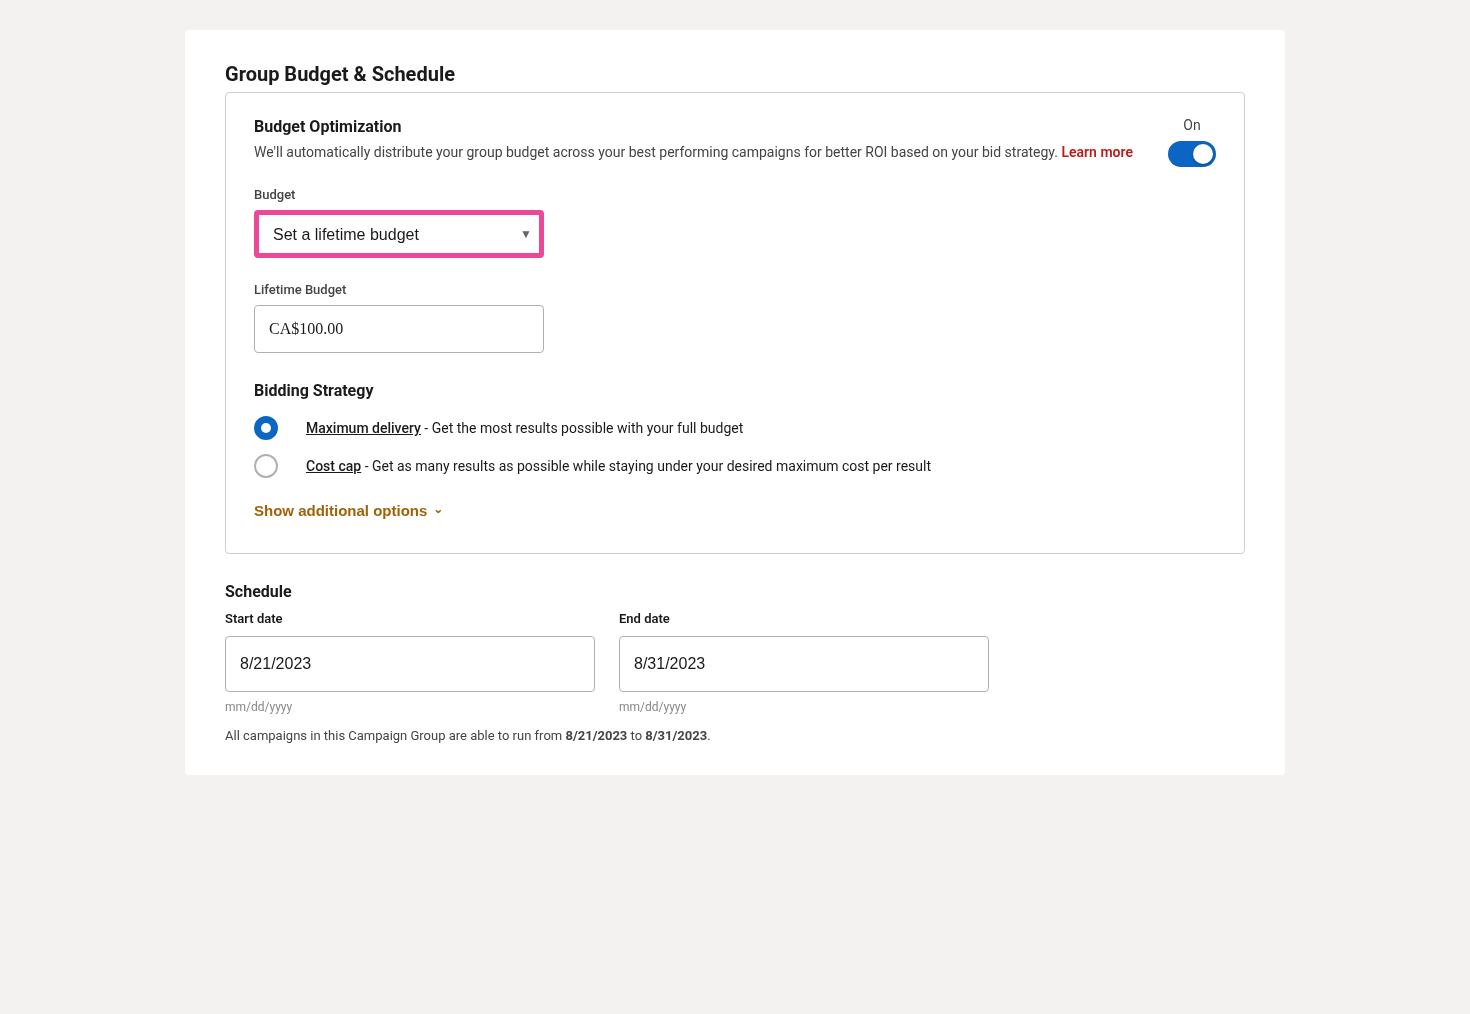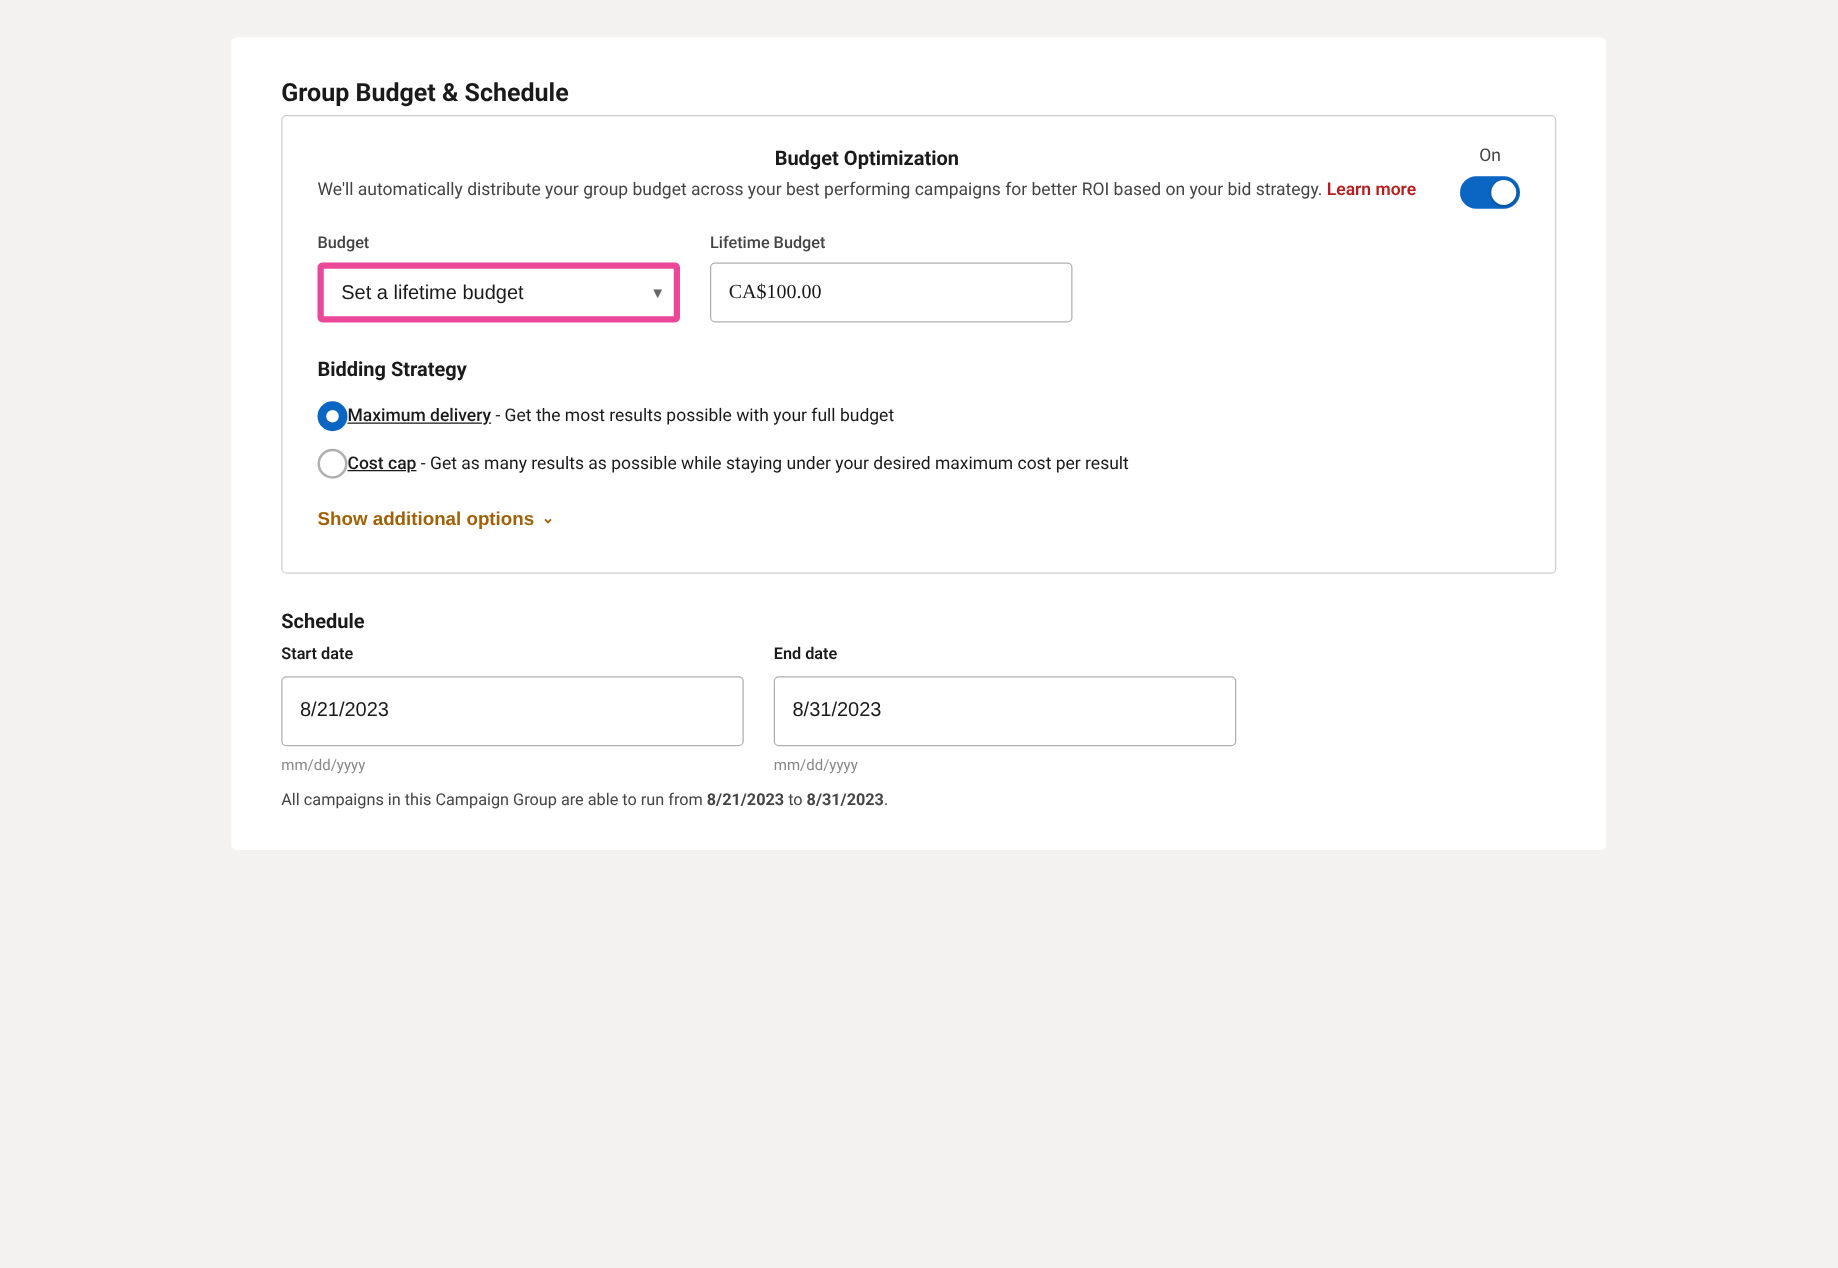--- a/index.html
+++ b/index.html
@@ -52,21 +52,20 @@
       justify-content: space-between;
       align-items: flex-start;
       margin-bottom: 16px;
     }
 
     .budget-optimization-title {
       font-size: 16px;
       font-weight: 700;
       color: #1a1a1a;
       margin-bottom: 6px;
-      text-align: center;
     }
 
     .budget-optimization-desc {
       font-size: 14px;
       color: #444444;
       max-width: 1050px;
       line-height: 1.5;
     }
 
     .budget-optimization-desc a {
@@ -120,20 +119,21 @@
       left: 25px;
       transition: 0.3s;
       box-shadow: 0 1px 3px rgba(0,0,0,0.3);
     }
 
     .budget-fields {
       display: flex;
       gap: 24px;
       margin-top: 20px;
       margin-bottom: 28px;
+      flex-direction: column;
     }
 
     .field-group {
       display: flex;
       flex-direction: column;
       gap: 8px;
     }
 
     .field-label {
       font-size: 13px;
@@ -184,21 +184,21 @@
     .bidding-strategy-title {
       font-size: 16px;
       font-weight: 700;
       color: #1a1a1a;
       margin-bottom: 16px;
     }
 
     .radio-option {
       display: flex;
       align-items: center;
-      gap: 0;
+      gap: 28px;
       margin-bottom: 14px;
       cursor: pointer;
     }
 
     .radio-circle {
       width: 24px;
       height: 24px;
       border-radius: 50%;
       border: 2px solid #0a66c2;
       background: #0a66c2;

